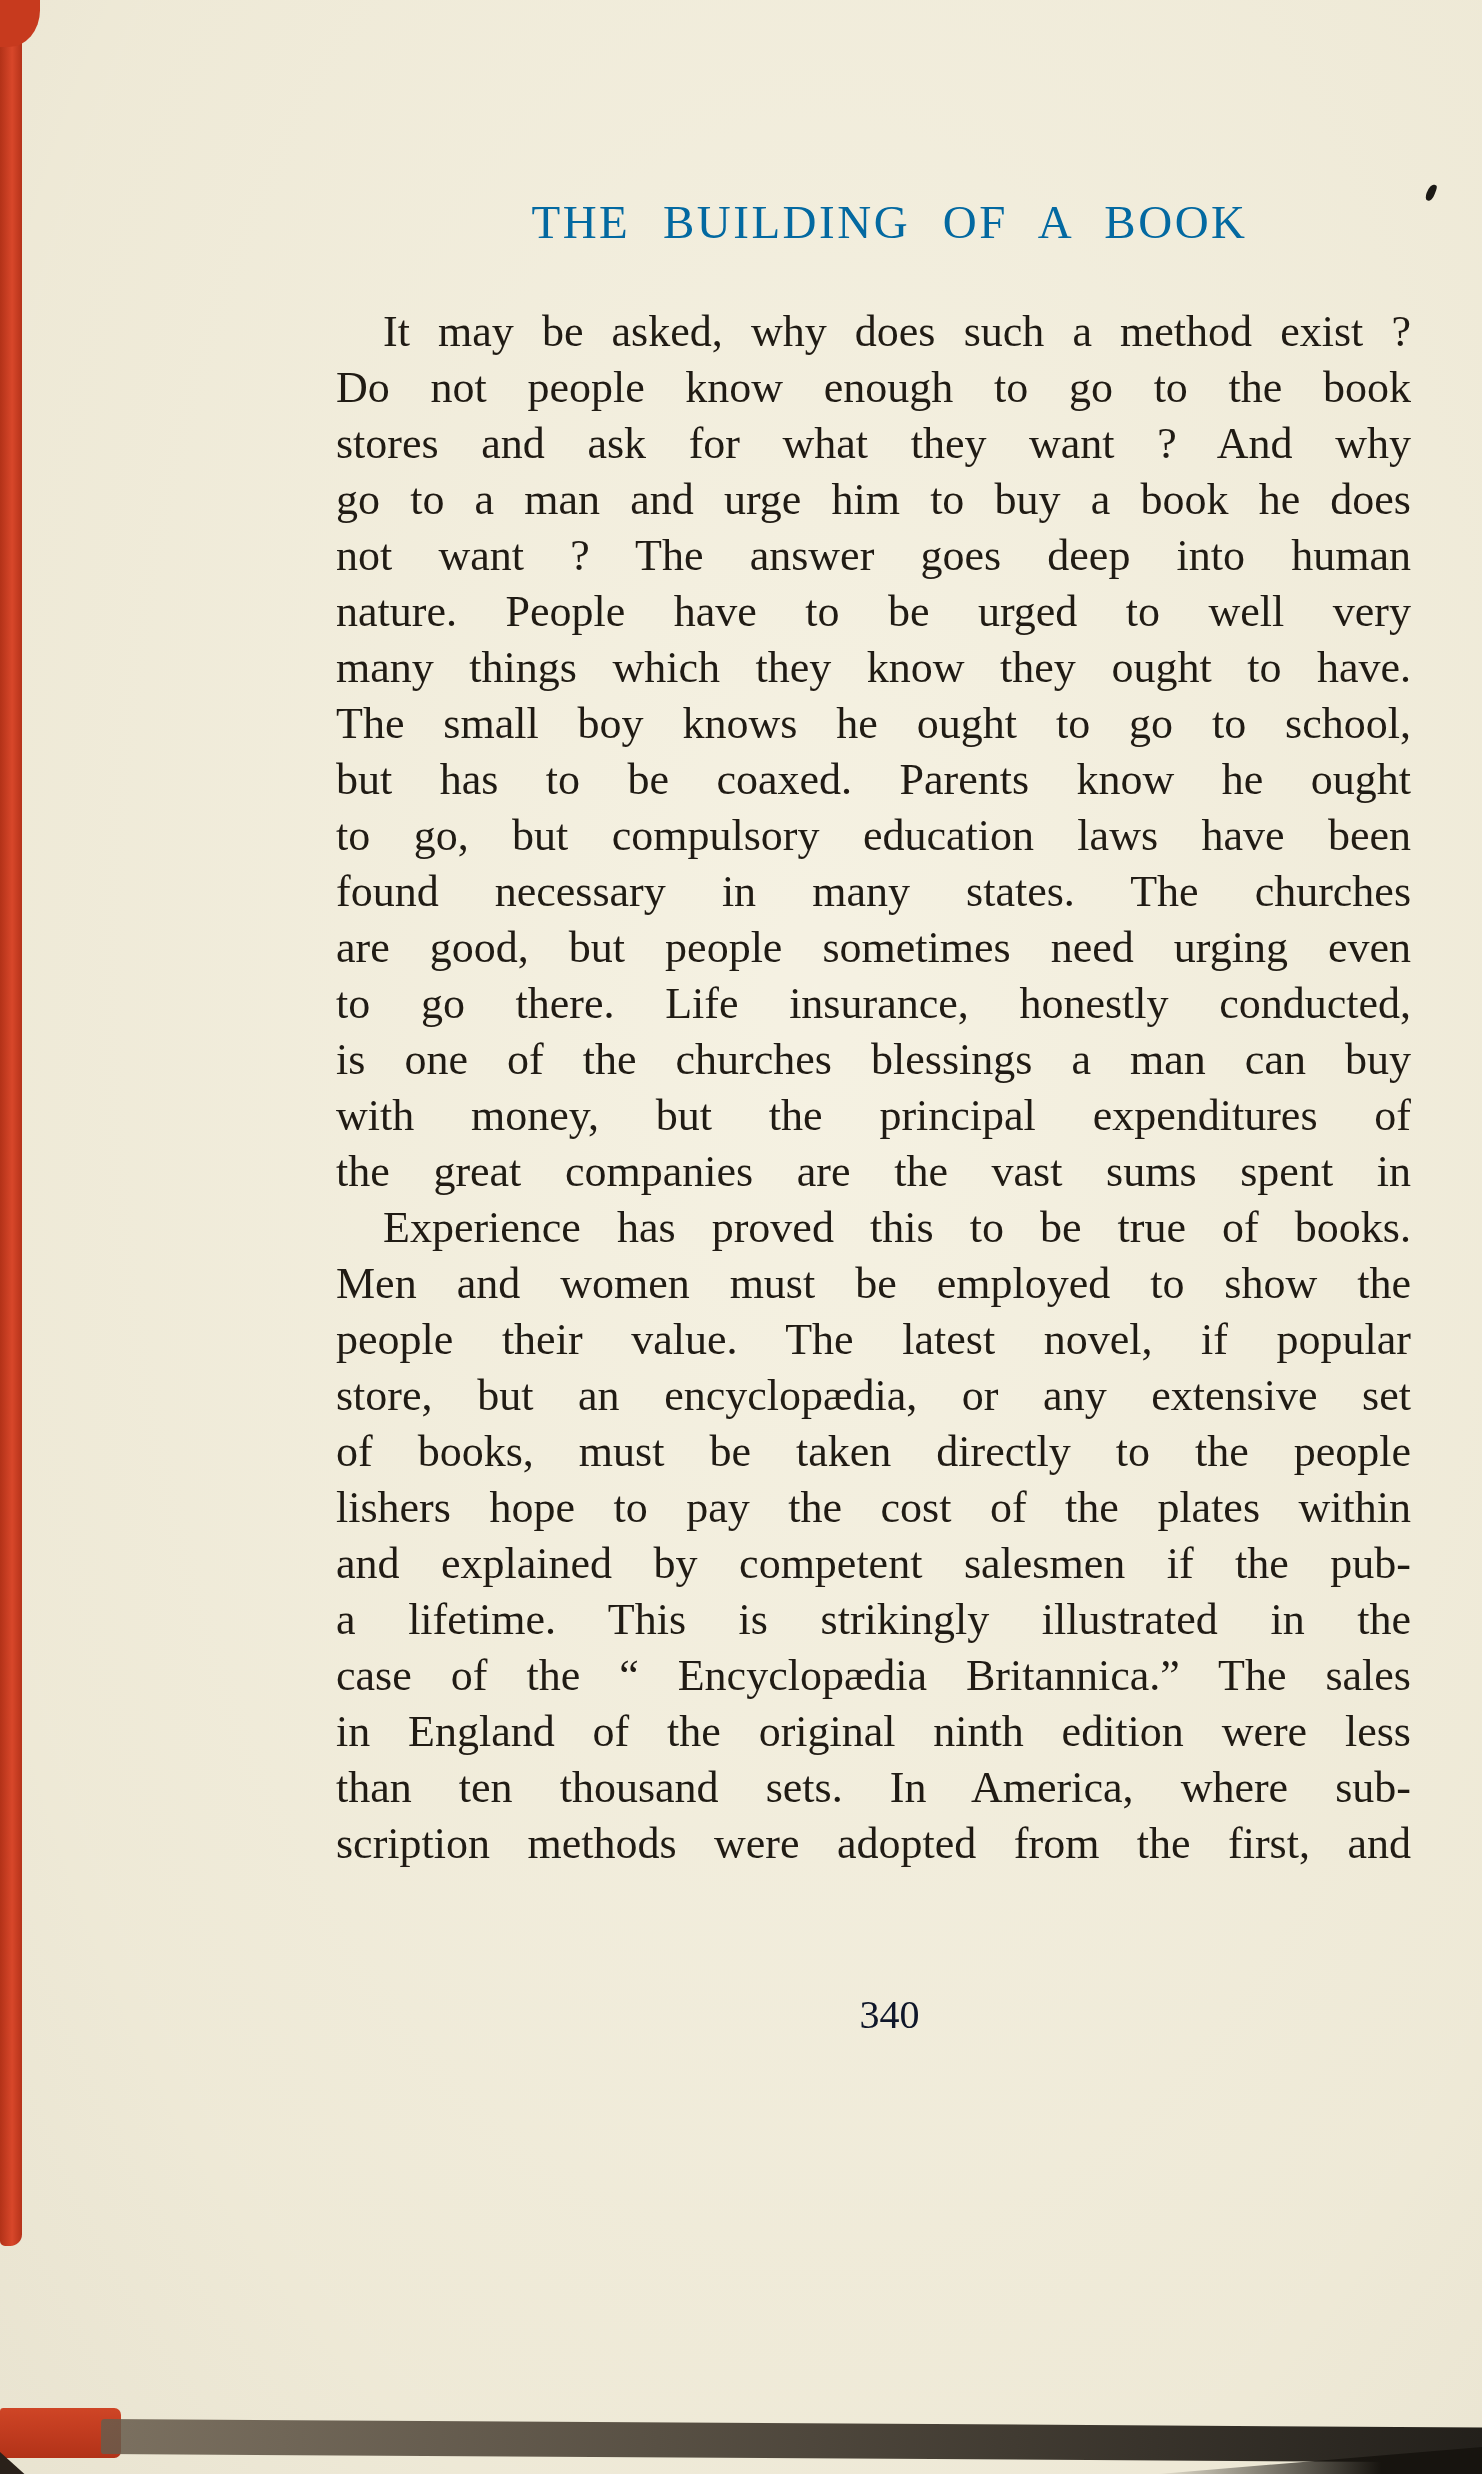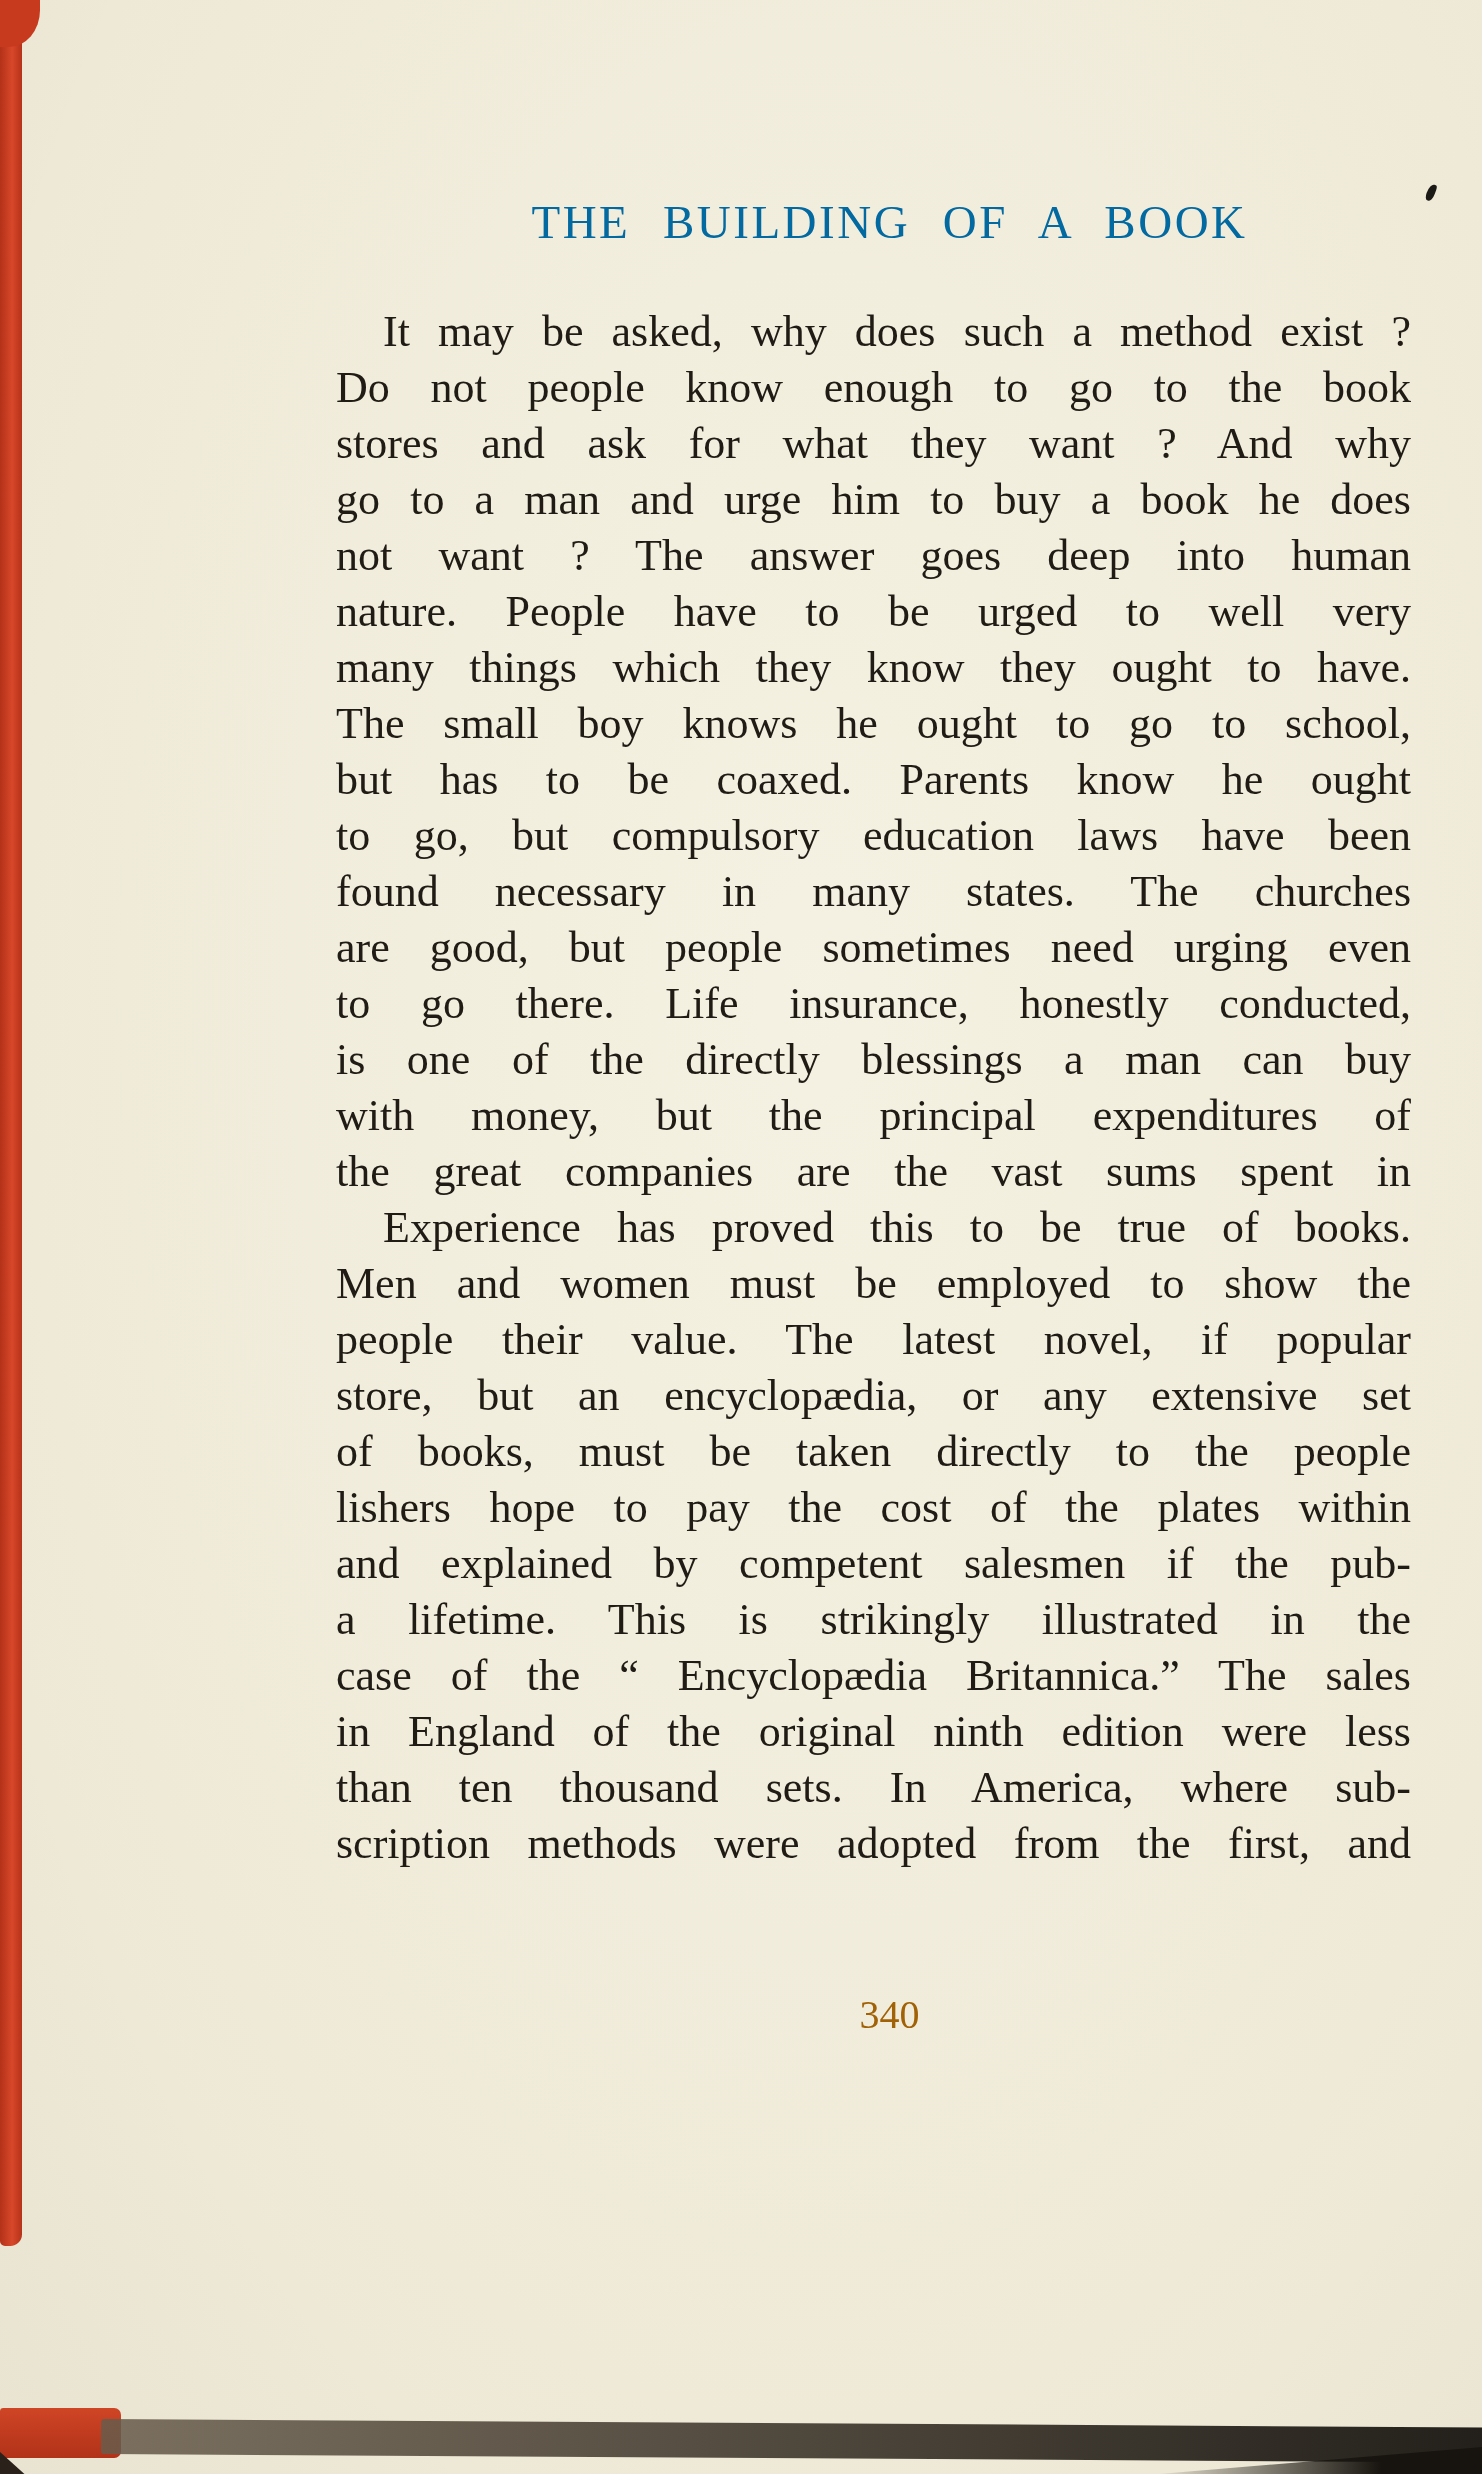--- a/index.html
+++ b/index.html
@@ -87,21 +87,21 @@
     white-space: nowrap;
     overflow: hidden;
     color: #201b14;
   }
   .line.indent { text-indent: 47px; }
   
   .page-number {
     position: absolute; left: 352px; top: 1990px; width: 1075px;
     text-align: center;
     font-size: 40px; line-height: 50px;
-    color: #a16207;
+    color: #0f172a;
   }
 </style>
 </head>
 <body>
 
 <div class="paper-sheen"></div>
 
 <div class="cover-edge-left"></div>
 <div class="cover-edge-corner"></div>
 
@@ -116,21 +116,21 @@
   <div class="line">go to a man and urge him to buy a book he does</div>
   <div class="line">not want ?  The answer goes deep into human</div>
   <div class="line">nature.  People have to be urged to well very</div>
   <div class="line">many things which they know they ought to have.</div>
   <div class="line">The small boy knows he ought to go to school,</div>
   <div class="line">but has to be coaxed.  Parents know he ought</div>
   <div class="line">to go, but compulsory education laws have been</div>
   <div class="line">found necessary in many states.  The churches</div>
   <div class="line">are good, but people sometimes need urging even</div>
   <div class="line">to go there.  Life insurance, honestly conducted,</div>
-  <div class="line">is one of the directly blessings a man can buy</div>
+  <div class="line">is one of the churches blessings a man can buy</div>
   <div class="line">with money, but the principal expenditures of</div>
   <div class="line">the great companies are the vast sums spent in</div>
   <div class="line indent">Experience has proved this to be true of books.</div>
   <div class="line">Men and women must be employed to show the</div>
   <div class="line">people their value.  The latest novel, if popular</div>
   <div class="line">store, but an encyclopædia, or any extensive set</div>
   <div class="line">of books, must be taken directly to the people</div>
   <div class="line">lishers hope to pay the cost of the plates within</div>
   <div class="line">and explained by competent salesmen if the pub-</div>
   <div class="line">a lifetime.  This is strikingly illustrated in the</div>

